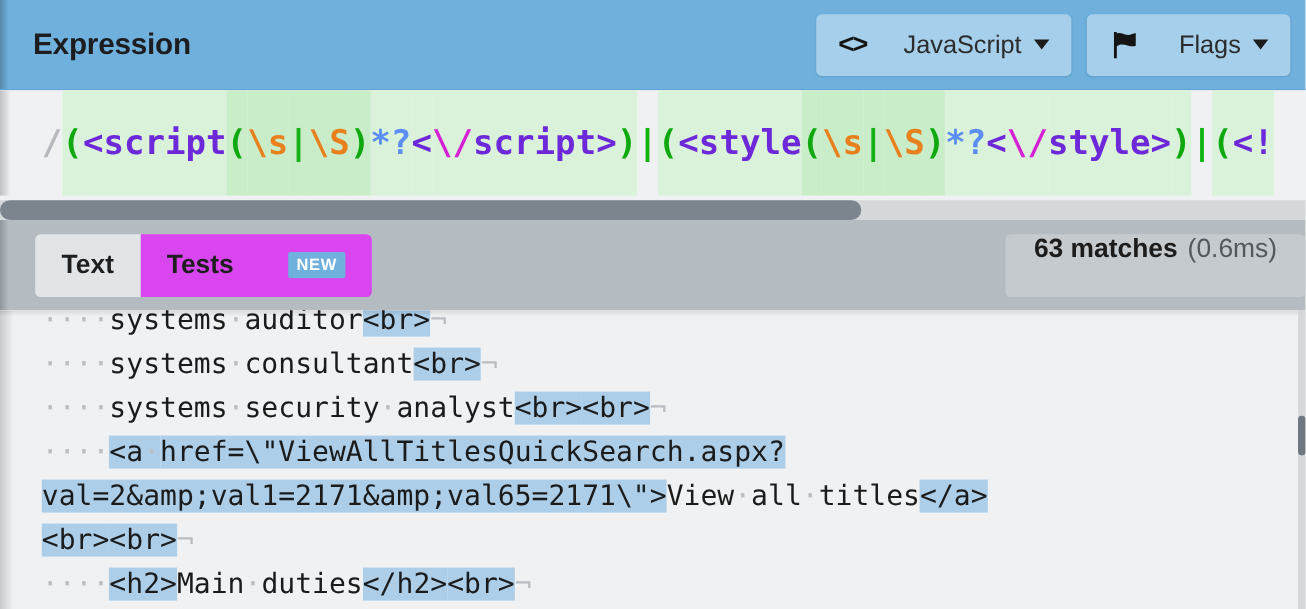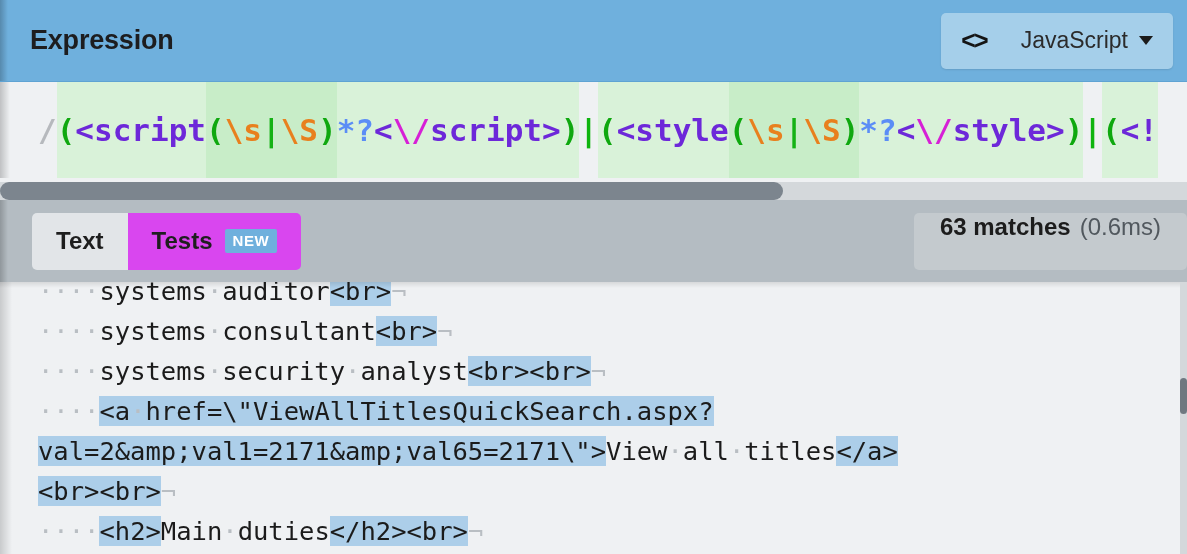--- a/index.html
+++ b/index.html
@@ -191,20 +191,21 @@
   }
   .badge-new {
     background: #6fb0dd;
     color: #ffffff;
     font-size: 15px;
     font-weight: bold;
     padding: 4px 8px 5px;
     border-radius: 2px;
     letter-spacing: 0.6px;
     line-height: 1;
+    margin-left: 37px;
   }
   .matches-box {
     height: 57px;
     background: #c4cace;
     border-radius: 5px;
     display: flex;
     gap: 9px;
     padding: 0 26px;
     font-family: "Liberation Sans", sans-serif;
     cursor: pointer;
@@ -284,20 +285,28 @@
     <div class="header-title">Expression</div>
 
     <div class="header-actions">
 
       <div class="hdr-btn">
         <span class="icon-code">&lt; &gt;</span>
         <span class="lbl">JavaScript</span>
         <span class="caret"></span>
       </div>
 
+      <div class="hdr-btn">
+        <svg class="icon-flag" width="30" height="30" viewBox="0 0 30 30">
+          <path d="M6 3 L6 27" stroke="#141414" stroke-width="2.6" fill="none"></path>
+          <path d="M6.5 4.5 C11 2.2 16 7.5 20.5 5.2 L24.5 4 L24.5 15.5 C20 18 13.5 12 8 15.5 L6.5 16.2 Z" fill="#141414"></path>
+        </svg>
+        <span class="lbl">Flags</span>
+        <span class="caret"></span>
+      </div>
 
     </div>
   </div>
 
   <div class="expr-wrap">
     <div class="expr" id="expr-line"><span class="d-slash">/</span><span class="paren grp-bg">(</span><span class="lit grp-bg">&lt;script</span><span class="paren grp-bg2">(</span><span class="esc grp-bg2">\s</span><span class="alt grp-bg2">|</span><span class="esc grp-bg2">\S</span><span class="paren grp-bg2">)</span><span class="quant grp-bg">*?</span><span class="lit grp-bg">&lt;</span><span class="escslash grp-bg">\/</span><span class="lit grp-bg">script&gt;</span><span class="paren grp-bg">)</span><span class="pipe">|</span><span class="paren grp-bg">(</span><span class="lit grp-bg">&lt;style</span><span class="paren grp-bg2">(</span><span class="esc grp-bg2">\s</span><span class="alt grp-bg2">|</span><span class="esc grp-bg2">\S</span><span class="paren grp-bg2">)</span><span class="quant grp-bg">*?</span><span class="lit grp-bg">&lt;</span><span class="escslash grp-bg">\/</span><span class="lit grp-bg">style&gt;</span><span class="paren grp-bg">)</span><span class="pipe">|</span><span class="paren grp-bg">(</span><span class="lit grp-bg">&lt;!</span></div>
   </div>
 
   <div class="hscroll-track">
     <div class="hscroll-thumb" id="hthumb" style="width: 783px;"></div>

